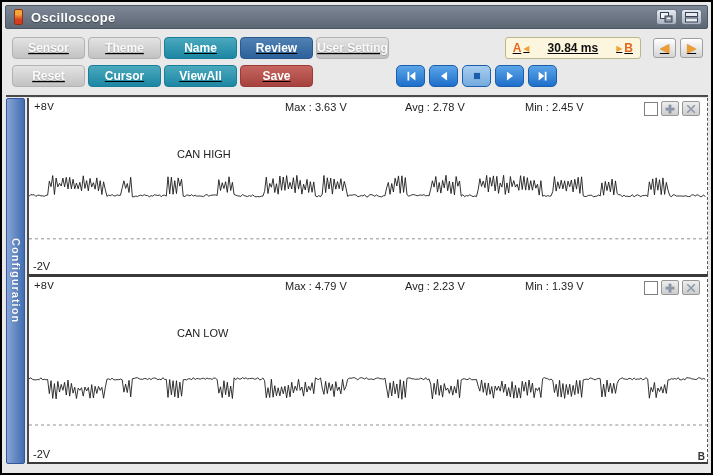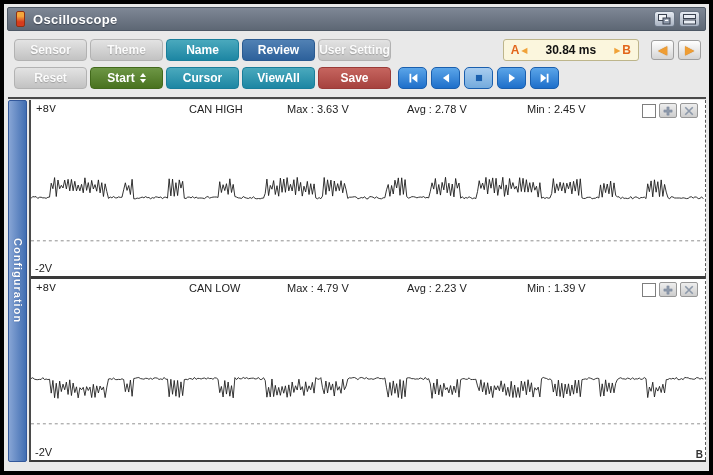--- a/index.html
+++ b/index.html
@@ -1,27 +1,27 @@
 <!DOCTYPE html>
 <html><head>
 <meta charset="utf-8">
 <style>
   html,body{margin:0;padding:0;}
   body{width:713px;height:475px;background:#c9c9c9;font-family:"Liberation Sans",sans-serif;-webkit-font-smoothing:antialiased;}
-  .window{box-sizing:border-box;width:713px;height:475px;background:#e9e9e9;border:4px solid #000000;display:flex;flex-direction:column;overflow:hidden;}
+  .window{box-sizing:border-box;width:713px;height:475px;background:#e9e9e9;border:2px solid #000000;display:flex;flex-direction:column;overflow:hidden;}
 
   
   .titlebar{height:22px;margin:3px 3px 0 3px;background:linear-gradient(#7e8795,#5d6774);border:1px solid #4d5764;border-radius:2px;display:flex;align-items:center;padding:0 5px;color:#fff;flex:0 0 auto;}
   .app-icon{width:7px;height:14px;background:linear-gradient(#f5a73c 30%,#d63c1e 70%);border:1px solid #903012;border-radius:2px;margin:0 8px 0 3px;}
   .title{font-size:13px;font-weight:bold;letter-spacing:.3px;text-shadow:0 1px 1px #3c4450;}
   .win-btns{margin-left:auto;display:flex;gap:4px;}
   .win-btn{width:21px;height:16px;background:linear-gradient(#e6ebf2,#a9b3c2);border:1px solid #687484;border-radius:3px;display:flex;align-items:center;justify-content:center;cursor:pointer;padding:0;}
 
   
-  .toolbar{display:flex;padding:8px 8px 6px 10px;gap:6px;flex:0 0 auto;}
+  .toolbar{display:flex;padding:8px 8px 6px 10px;gap:6px;flex:0 0 auto;text-decoration:underline;}
   .tb-left{display:grid;grid-template-columns:repeat(5,73px);grid-auto-rows:22px;gap:6px 3px;}
   .btn{border:1px solid transparent;border-radius:4px;color:#fff;font-weight:bold;font-size:12px;font-family:"Liberation Sans",sans-serif;display:flex;align-items:center;justify-content:center;gap:5px;cursor:pointer;padding:0;line-height:1;}
   .btn.gray{background:linear-gradient(#e3e3e3,#c2c2c2);border-color:#b2b2b2;color:#fbfbfb;text-shadow:0 1px 1px #9d9d9d;}
   .btn.teal{background:linear-gradient(#4aa9bd,#1d86a3);border-color:#197e9a;}
   .btn.blue{background:linear-gradient(#5181b4,#2d619b);border-color:#2a5a90;}
   .btn.green{background:linear-gradient(#6d9645,#49721f);border-color:#42691c;}
   .btn.red{background:linear-gradient(#c6655f,#a6423e);border-color:#9a3b38;}
   .spinner{display:flex;flex-direction:column;gap:2px;}
   .spinner .up{width:0;height:0;border-left:3px solid transparent;border-right:3px solid transparent;border-bottom:4px solid #fff;}
   .spinner .dn{width:0;height:0;border-left:3px solid transparent;border-right:3px solid transparent;border-top:4px solid #fff;}
@@ -42,21 +42,21 @@
   
   .workspace{flex:1;margin:2px 3px 9px 4px;border-top:2px solid #4a4a4a;display:flex;padding-top:1px;gap:2px;min-height:0;}
   .sidebar{width:17px;flex:0 0 auto;background:linear-gradient(90deg,#87a5d5,#416eb2);border:1px solid #33589b;border-radius:2px;color:#fff;writing-mode:vertical-rl;display:flex;align-items:center;justify-content:center;font-size:11px;font-weight:bold;letter-spacing:1px;cursor:pointer;text-shadow:0 0 1px #2a4d8a;}
   .channels{flex:1;display:flex;flex-direction:column;border-left:2px solid #4a4a4a;border-bottom:2px solid #3a3a3a;min-height:0;}
   .channel{position:relative;background:#fff;border-right:1px dashed #555;overflow:hidden;}
   .channel.ch1{height:176px;flex:0 0 auto;}
   .channel.ch2{flex:1;border-top:3px solid #3a3a3a;}
   .wave{position:absolute;left:0;top:0;width:100%;height:100%;display:block;}
   .ch-label{position:absolute;top:3px;font-size:11px;color:#222;white-space:nowrap;}
   .pos-vtop{left:5px;font-family:Liberation Mono, monospace;}
-  .pos-name{left:158px;}
+  .pos-name{left:148px;margin-top:47px;}
   .pos-max{left:256px;}
   .pos-avg{left:376px;}
   .pos-min{left:496px;}
   .vbot{position:absolute;left:4px;bottom:2px;font-size:11px;color:#222;}
   .corner-label{position:absolute;right:2px;bottom:0px;font-size:10px;font-weight:bold;color:#333;}
   .ch-ctrls{position:absolute;top:3px;right:7px;display:flex;gap:3px;align-items:center;}
   .checkbox{width:12px;height:12px;background:#fff;border:1px solid #7e7e7e;cursor:pointer;}
   .mini-btn{width:18px;height:15px;background:linear-gradient(#eeeeee,#cdcdcd);border:1px solid #979797;border-radius:2px;display:flex;align-items:center;justify-content:center;cursor:pointer;padding:0;}
 </style>
 </head>
@@ -86,27 +86,20 @@
 
   <div class="toolbar">
     <div class="tb-left">
       <button class="btn gray">Sensor</button>
       <button class="btn gray">Theme</button>
       <button class="btn teal">Name</button>
       <button class="btn blue">Review</button>
       <button class="btn gray">User Setting</button>
 
       <button class="btn gray">Reset</button>
-      <button class="btn green">
-        <span>Start</span>
-        <span class="spinner">
-            <span class="up"></span>
-            <span class="dn"></span>
-          </span>
-      </button>
       <button class="btn teal">Cursor</button>
       <button class="btn teal">ViewAll</button>
       <button class="btn red">Save</button>
     </div>
 
     <div class="tb-right">
       <div class="tb-right-r1">
         <div class="ab-box">
           <span class="ab-letter">A</span>
           <span class="ab-tri">◀</span>

